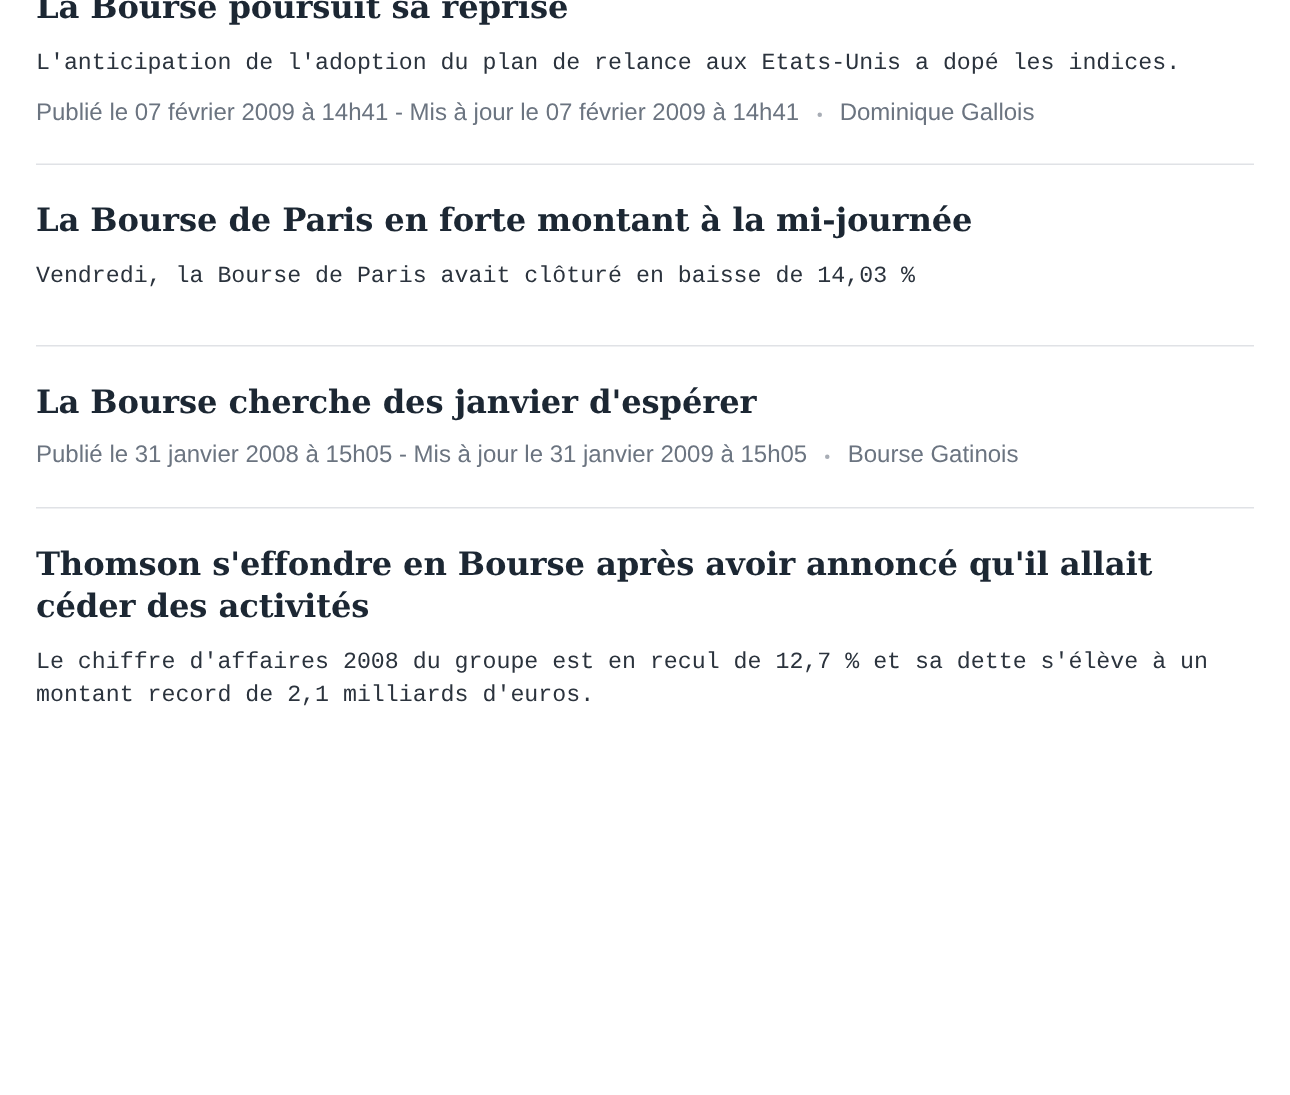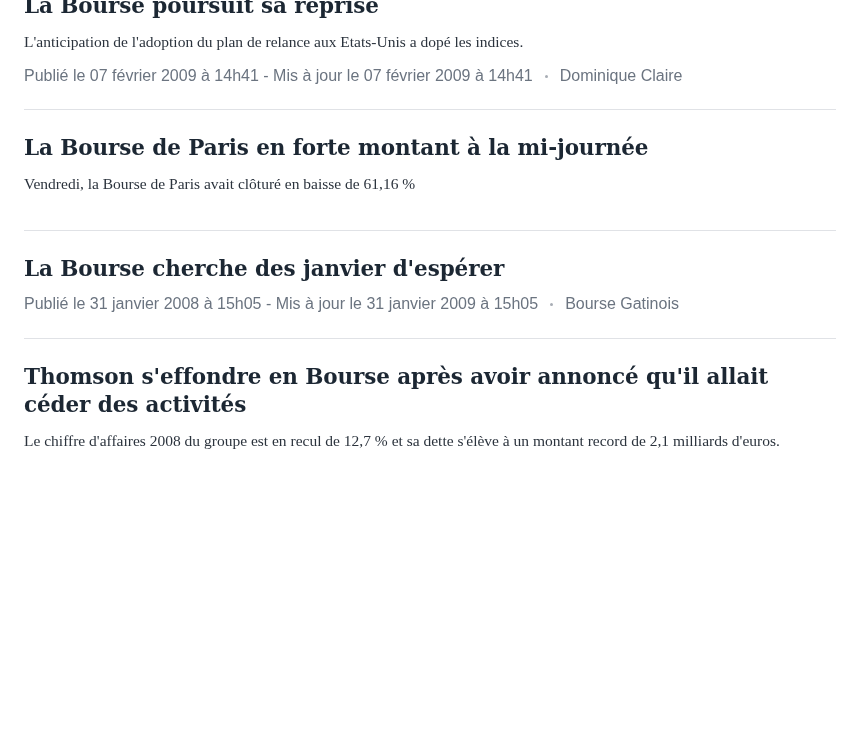--- a/index.html
+++ b/index.html
@@ -35,21 +35,21 @@
     font-family: "DejaVu Serif", "Liberation Serif", serif;
     font-weight: bold;
     font-size: 21.5px;
     line-height: 1.33;
     color: #1c2733;
     margin: 0 0 10px 0;
     letter-spacing: -0.1px;
     max-width: 790px;
   }
   .article-desc {
-    font-family: Liberation Serif, serif;
+    font-family: Liberation Mono, monospace;
     font-size: 15.5px;
     line-height: 1.45;
     color: #2b333d;
     margin: 0 0 12px 0;
     max-width: 820px;
   }
   .article-meta {
     font-family: "Liberation Sans", sans-serif;
     font-size: 16px;
     line-height: 1.4;
@@ -86,29 +86,29 @@
 
 <div class="article-list">
 
   <article class="article first">
     <div class="article-inner">
       <h2 class="article-title">La Bourse poursuit sa reprise</h2>
       <p class="article-desc">L'anticipation de l'adoption du plan de relance aux Etats-Unis a dopé les indices.</p>
       <div class="article-meta">
         <span class="meta-dates">Publié le 07 février 2009 à 14h41 - Mis à jour le 07 février 2009 à 14h41</span>
         <span class="meta-sep"></span>
-        <span class="meta-author">Dominique Claire</span>
+        <span class="meta-author">Dominique Gallois</span>
       </div>
     </div>
   </article>
 
   <article class="article">
     <div class="article-inner">
       <h2 class="article-title">La Bourse de Paris en forte montant à la mi-journée</h2>
-      <p class="article-desc">Vendredi, la Bourse de Paris avait clôturé en baisse de 61,16 %</p>
+      <p class="article-desc">Vendredi, la Bourse de Paris avait clôturé en baisse de 14,03 %</p>
     </div>
   </article>
 
   <article class="article">
     <div class="article-inner">
       <h2 class="article-title">La Bourse cherche des janvier d'espérer</h2>
       <div class="article-meta">
         <span class="meta-dates">Publié le 31 janvier 2008 à 15h05 - Mis à jour le 31 janvier 2009 à 15h05</span>
         <span class="meta-sep"></span>
         <span class="meta-author">Bourse Gatinois</span>

